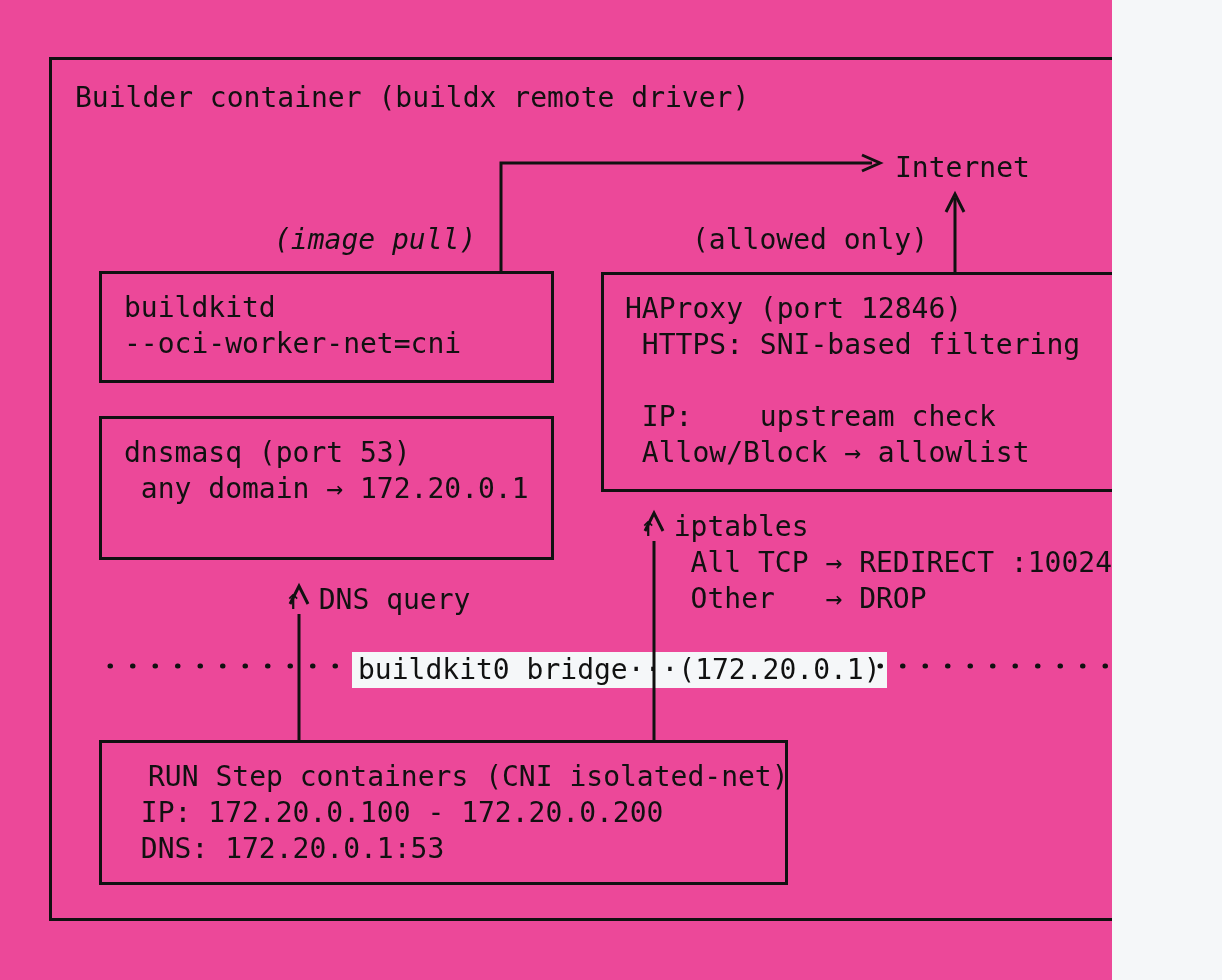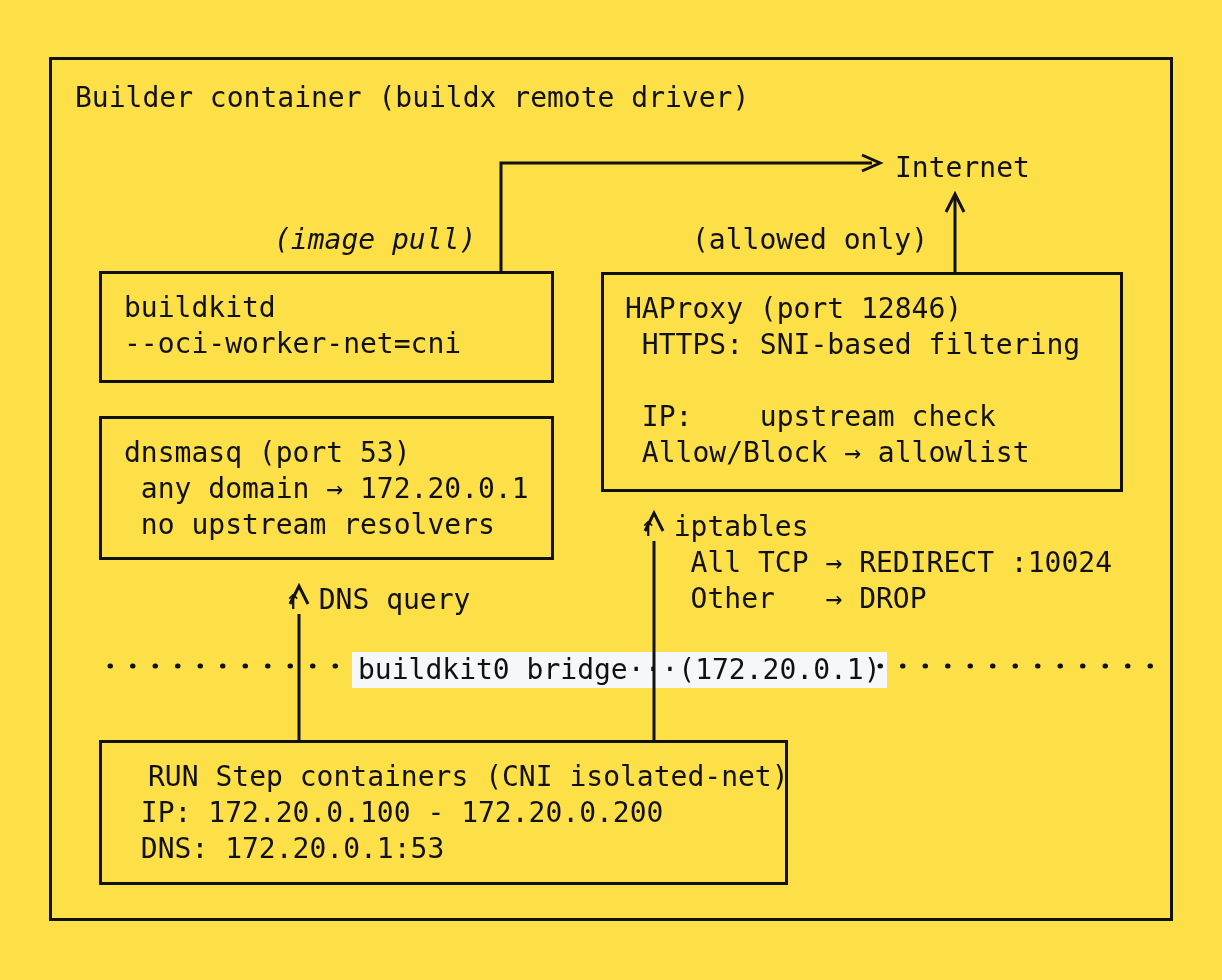--- a/index.html
+++ b/index.html
@@ -2,23 +2,23 @@
 <html><head>
 <meta charset="utf-8">
 <style>
   html, body {
     margin: 0;
     padding: 0;
     background: #f5f7f9;
   }
   #canvas {
     position: relative;
-    width: 1222px;
+    width: 1112px;
     height: 980px;
-    background: #fde047;
+    background: #ec4899;
     font-family: "DejaVu Sans Mono", "Liberation Mono", monospace;
     color: #111111;
     overflow: hidden;
   }
   .mono {
     position: absolute;
     font-family: "DejaVu Sans Mono", "Liberation Mono", monospace;
     font-size: 28px;
     line-height: 36px;
     white-space: pre;
@@ -64,21 +64,20 @@
 
   <div class="box" style="left:601px; top:272px; width:522px; height:220px;"></div>
   <div class="mono" style="left:625px; top:291px;">HAProxy (port 12846)</div>
   <div class="mono" style="left:625px; top:327px;"> HTTPS: SNI-based filtering</div>
   <div class="mono" style="left:625px; top:399px;"> IP:    upstream check</div>
   <div class="mono" style="left:625px; top:435px;"> Allow/Block → allowlist</div>
 
   <div class="box" style="left:99px; top:416px; width:455px; height:144px;"></div>
   <div class="mono" style="left:124px; top:435px;">dnsmasq (port 53)</div>
   <div class="mono" style="left:124px; top:471px;"> any domain → 172.20.0.1</div>
-  <div class="mono" style="left:124px; top:507px;"> no upstream resolvers</div>
 
   <div class="mono" style="left:640px; top:509px;">↑ iptables</div>
   <div class="mono" style="left:640px; top:545px;">   All TCP → REDIRECT :10024</div>
   <div class="mono" style="left:640px; top:581px;">   Other   → DROP</div>
 
   <div class="mono" style="left:285px; top:582px;">↑ DNS query</div>
 
   <div class="mono" style="left:352px; top:652px; background:#f5f7f9; padding:0 6px;">buildkit0 bridge···(172.20.0.1)</div>
 
   <div class="box" style="left:99px; top:740px; width:689px; height:145px;"></div>

